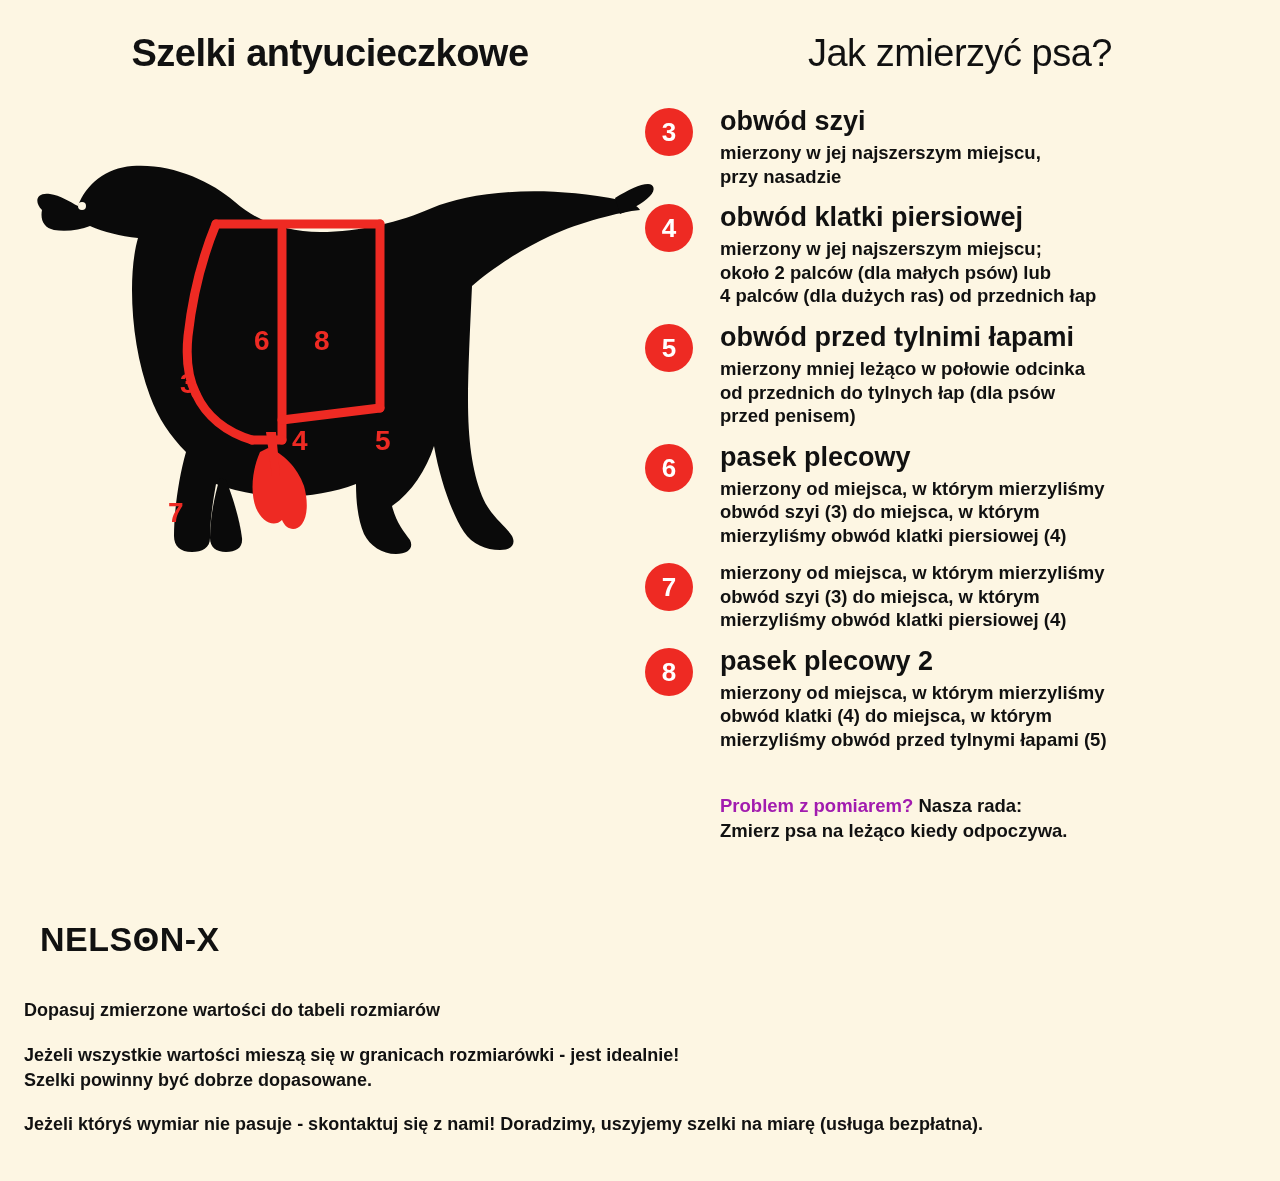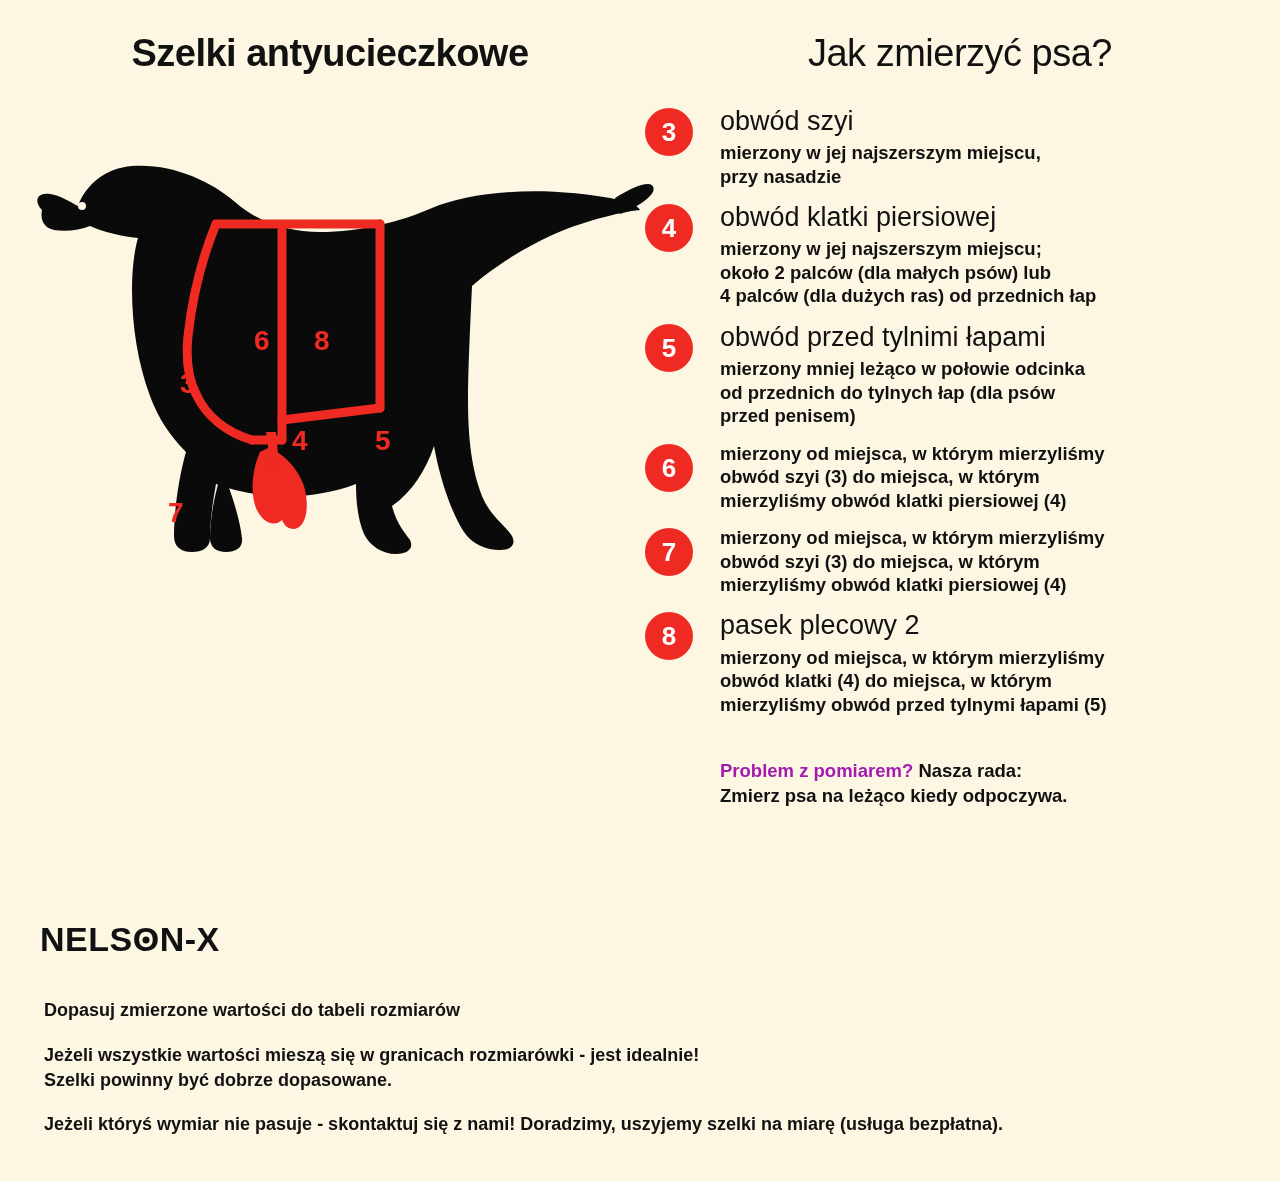--- a/index.html
+++ b/index.html
@@ -94,21 +94,21 @@
     color: #ffffff;
     font-size: 26px;
     font-weight: bold;
     display: flex;
     align-items: center;
     justify-content: center;
     line-height: 1;
   }
   .item-title {
     font-size: 27px;
-    font-weight: normal;
+    font-weight: bold;
     color: #111111;
     margin: 0 0 5px 0;
     line-height: 1.12;
   }
   .item-desc {
     font-size: 18.5px;
     font-weight: bold;
     color: #111111;
     line-height: 1.27;
     white-space: pre-line;
@@ -144,21 +144,21 @@
     width: 7px;
     height: 7px;
     background: #111111;
     border-radius: 50%;
     left: 50%;
     top: 50%;
     transform: translate(-50%, -50%);
   }
   .foot {
     position: absolute;
-    left: 44px;
+    left: 24px;
     font-size: 18px;
     font-weight: bold;
     color: #111111;
     line-height: 1.38;
     white-space: pre-line;
   }
   .foot1 { top: 998px; }
   .foot2 { top: 1043px; }
   .foot3 { top: 1112px; }
 </style>
@@ -282,20 +282,21 @@
     <div class="item">
       <div class="badge">5</div>
       <div class="item-title">obwód przed tylnimi łapami</div>
       <div class="item-desc">mierzony mniej leżąco w połowie odcinka
 od przednich do tylnych łap (dla psów
 przed penisem)</div>
     </div>
 
     <div class="item">
       <div class="badge">6</div>
+      <div class="item-title">pasek plecowy</div>
       <div class="item-desc">mierzony od miejsca, w którym mierzyliśmy
 obwód szyi (3) do miejsca, w którym
 mierzyliśmy obwód klatki piersiowej (4)</div>
     </div>
 
     <div class="item">
       <div class="badge">7</div>
       <div class="item-desc">mierzony od miejsca, w którym mierzyliśmy
 obwód szyi (3) do miejsca, w którym
 mierzyliśmy obwód klatki piersiowej (4)</div>

